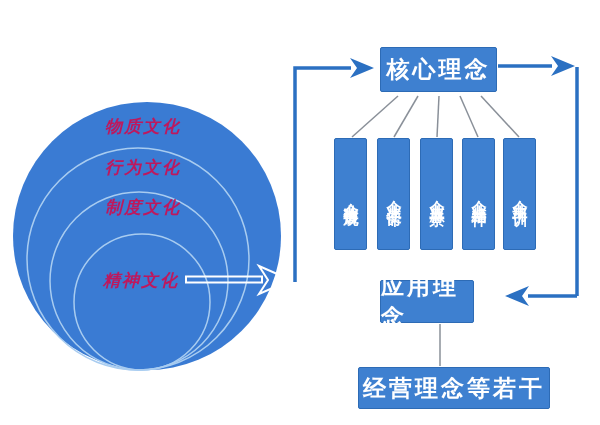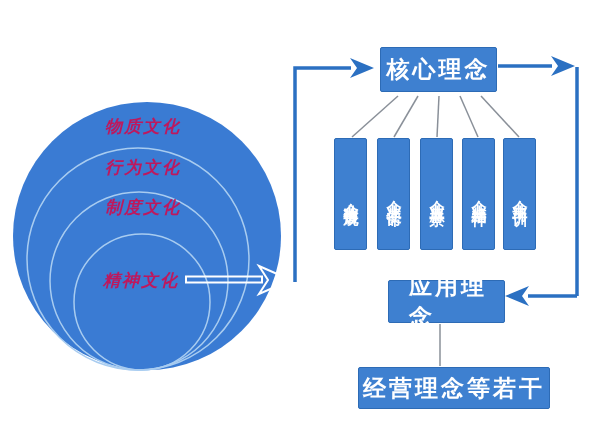--- a/index.html
+++ b/index.html
@@ -98,16 +98,16 @@
   <div class="ring-label" style="left:141px; top:280px;">精神文化</div>
 
   <div class="box hbox" style="left:380px; top:47px; width:117px; height:45px;">核心理念</div>
 
   <div class="box vbox five" style="left:334px;">企业价值观</div>
   <div class="box vbox" style="left:377px;">企业使命</div>
   <div class="box vbox" style="left:420px;">企业愿景</div>
   <div class="box vbox" style="left:462px;">企业精神</div>
   <div class="box vbox" style="left:503px;">企业司训</div>
 
-  <div class="box hbox" style="left:388px; top:280px; width:117px; height:43px;padding-left:20px;">应用理念</div>
+  <div class="box hbox" style="left:380px; top:280px; width:94px; height:43px;">应用理念</div>
   <div class="box hbox" style="left:358px; top:367px; width:192px; height:42px;">经营理念等若干</div>
 
 </div>
 
 </body></html>

